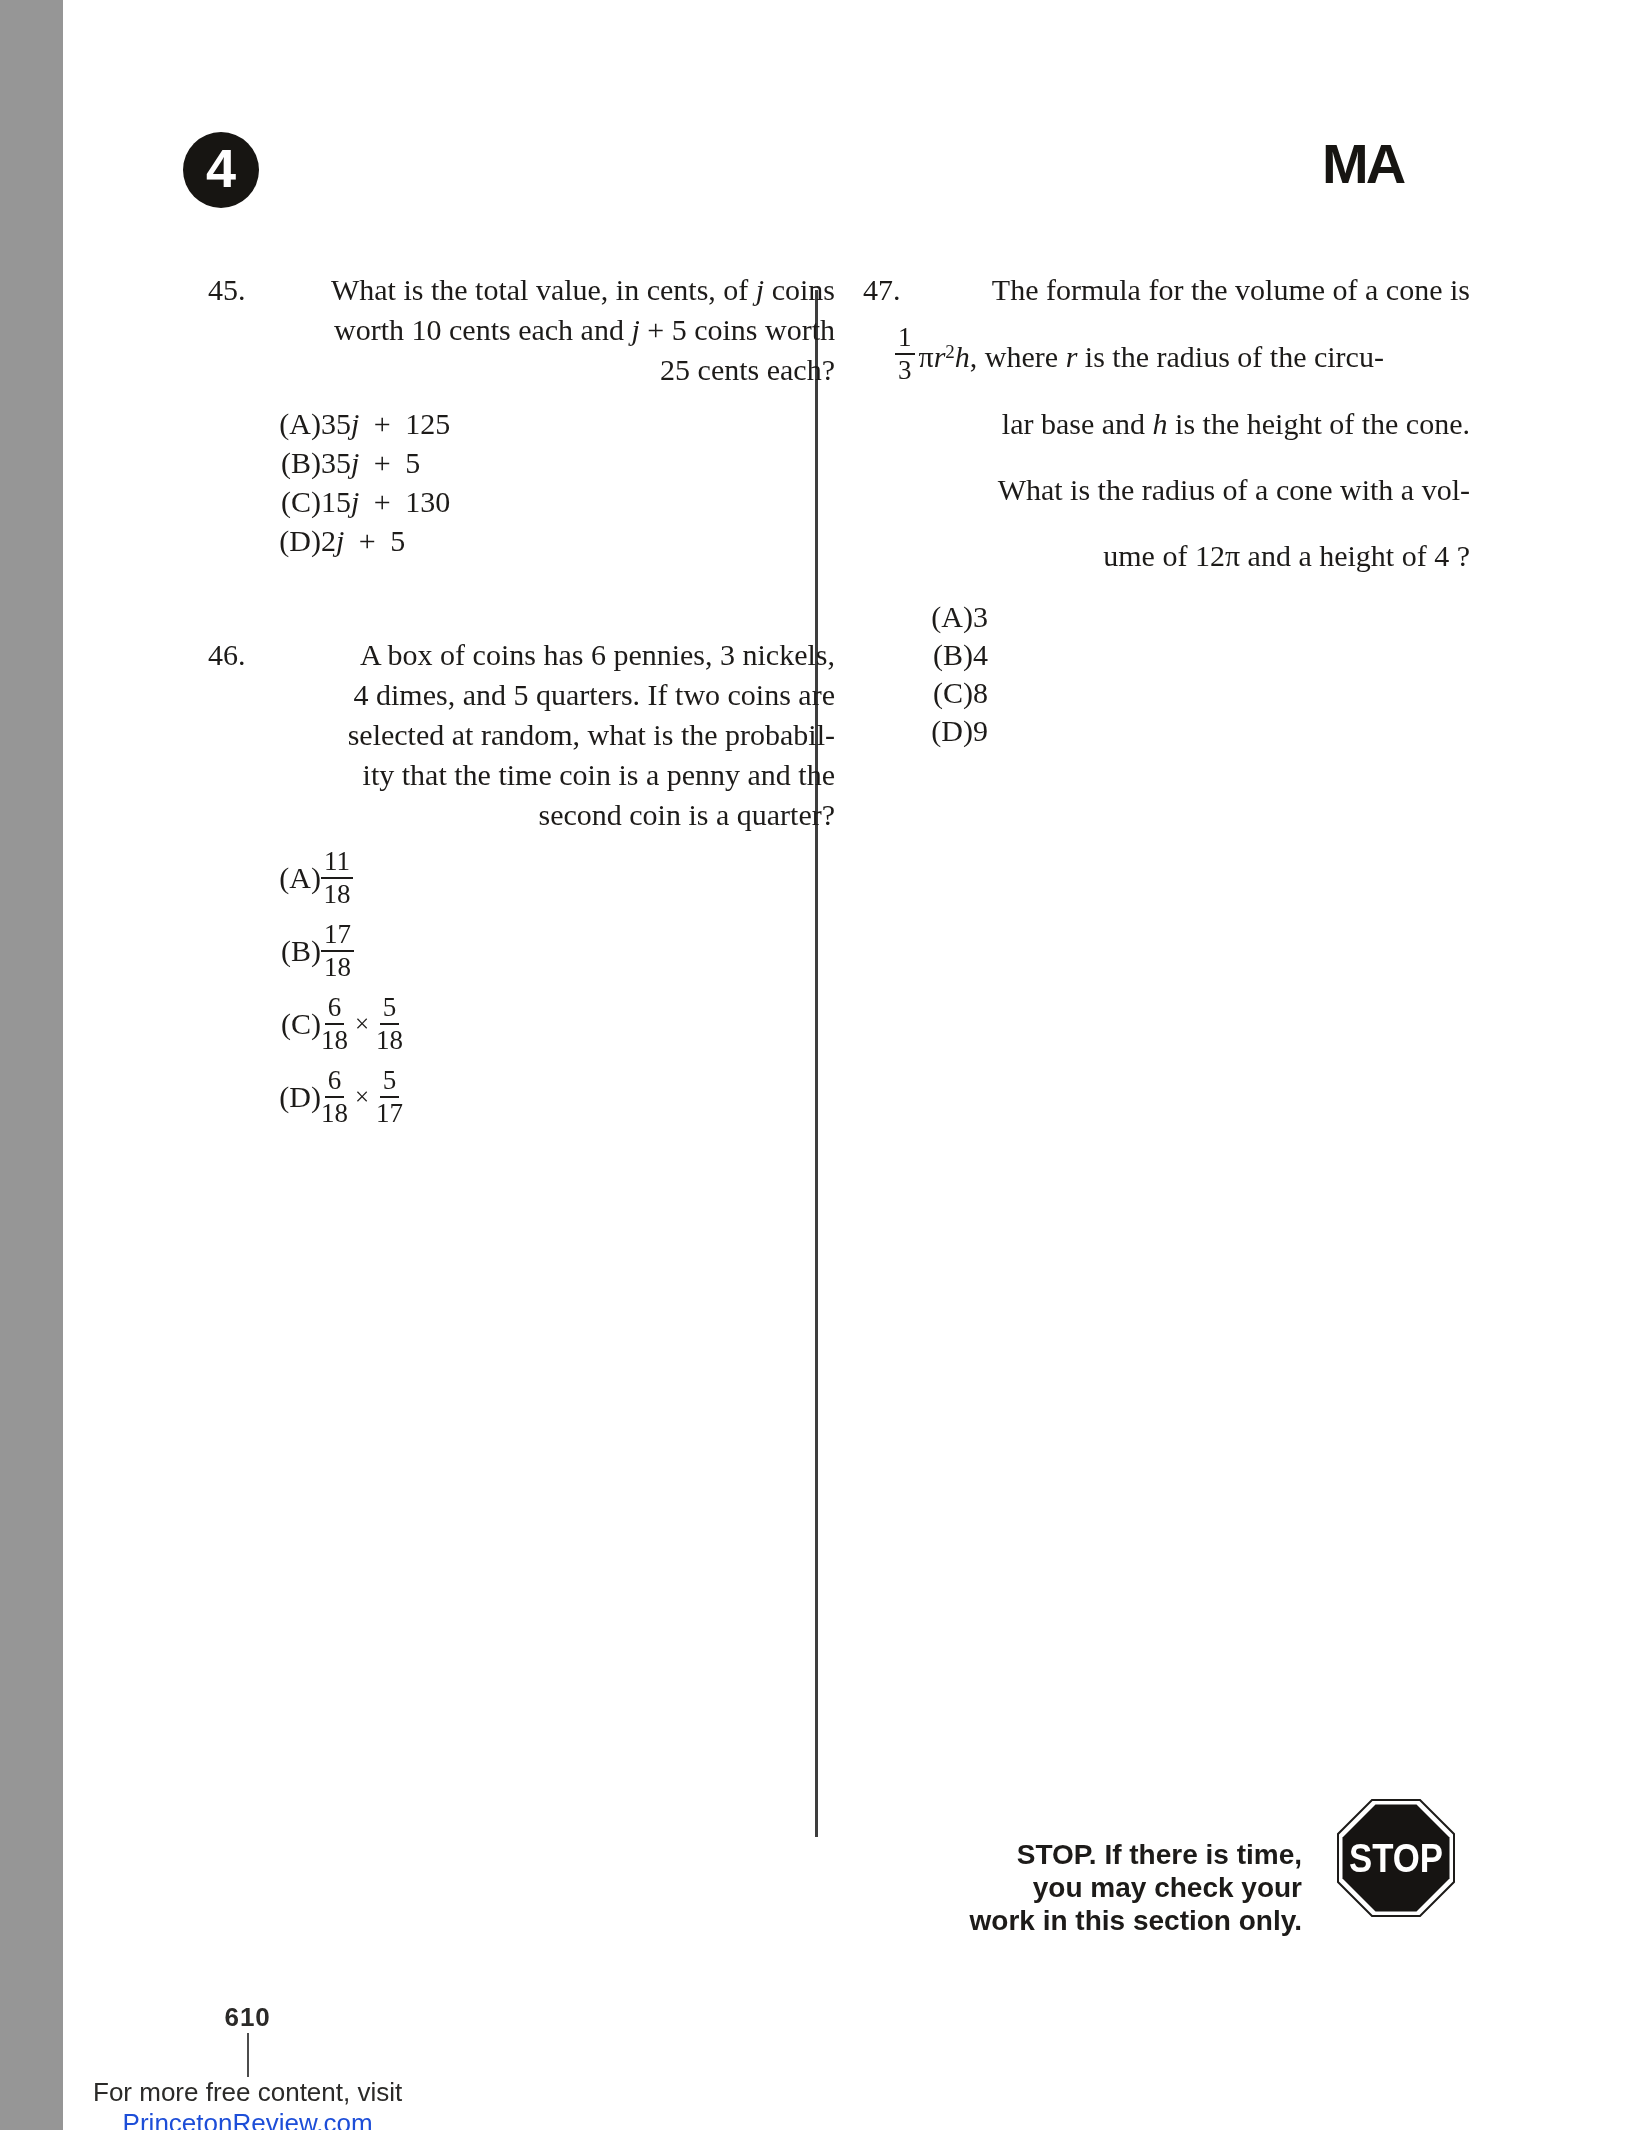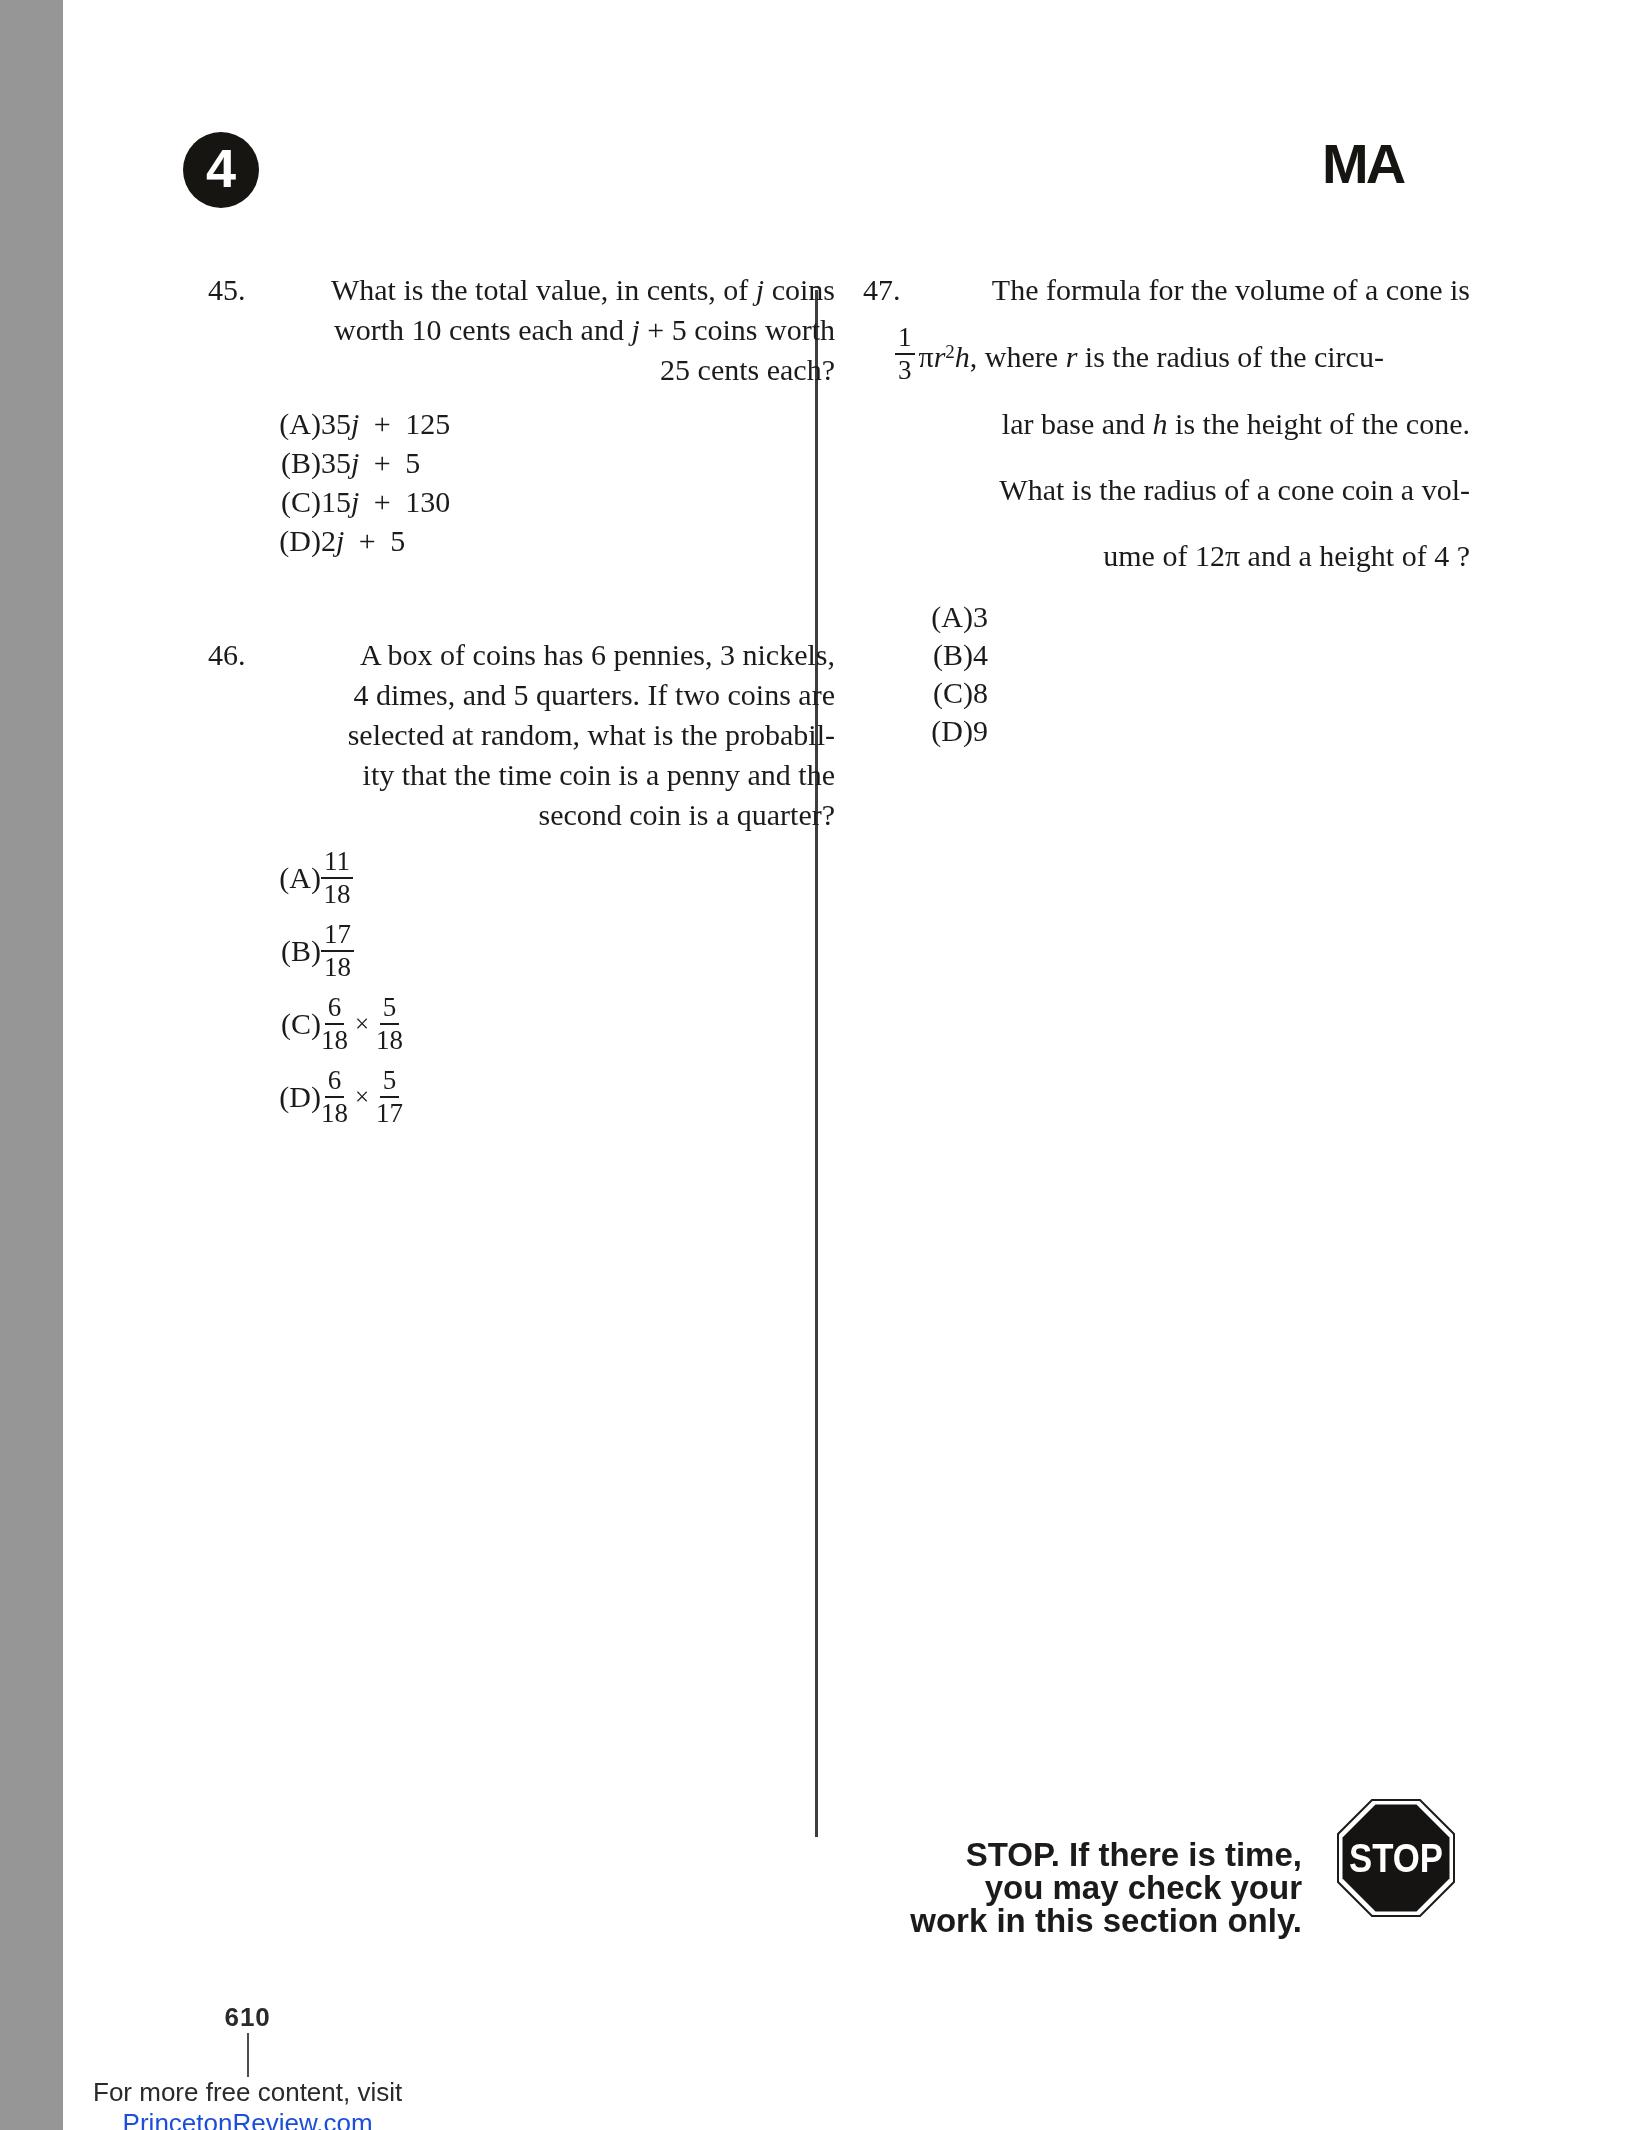--- a/index.html
+++ b/index.html
@@ -50,21 +50,21 @@
   .formula-row .frac { margin-right:4px; }
   .fml sup { font-size:19px; vertical-align:9px; font-style:normal; }
   .q47 .l3 { margin-top:12px; white-space:nowrap; }
   .q47 .l4 { margin-top:26px; white-space:nowrap; }
   .q47 .l5 { margin-top:26px; white-space:nowrap; }
   .choices47 { margin-top:22px; }
   .choices47 .choice { line-height:38px; }
 
   .stop-text {
     position:absolute; right:338px; top:1838px; text-align:right;
-    font-family:"Liberation Sans", sans-serif; font-weight:bold; font-size:33px;
+    font-family:"Liberation Sans", sans-serif; font-weight:bold; font-size:28px;
     line-height:33px; color:#1d1b19;
   }
   .stop-sign { position:absolute; left:1336px; top:1798px; width:120px; height:120px; }
 
   .footer {
     position:absolute; left:93px; top:2002px; display:flex; align-items:center;
     font-family:"Liberation Sans", sans-serif; font-size:26px; color:#2b2a28;flex-direction:column;
   }
   .footer .pnum { font-weight:bold; letter-spacing:1px; }
   .footer .fdiv { width:2px; height:44px; background:#4c4c4c; margin:0 19px; flex:none; }
@@ -171,21 +171,21 @@
     <div class="qbody">
       <div class="l1">The formula for the volume of a cone is</div>
       <div class="formula-row">
         <span class="frac">
             <span class="fnum">1</span>
             <span class="fden">3</span>
           </span>
         <span class="fml"><span>π</span><span class="it">r</span><sup>2</sup><span class="it">h</span><span>, where </span><span class="it">r</span><span> is the radius of the circu-</span></span>
       </div>
       <div class="l3"><span>lar base and </span><span class="it">h</span><span> is the height of the cone.</span></div>
-      <div class="l4">What is the radius of a cone coin a vol-</div>
+      <div class="l4">What is the radius of a cone with a vol-</div>
       <div class="l5">ume of 12π and a height of 4 ?</div>
       <div class="choices47">
         <div class="choice">
             <span class="clabel">(A)</span>
             <span>3</span>
           </div>
         <div class="choice">
             <span class="clabel">(B)</span>
             <span>4</span>
           </div>

